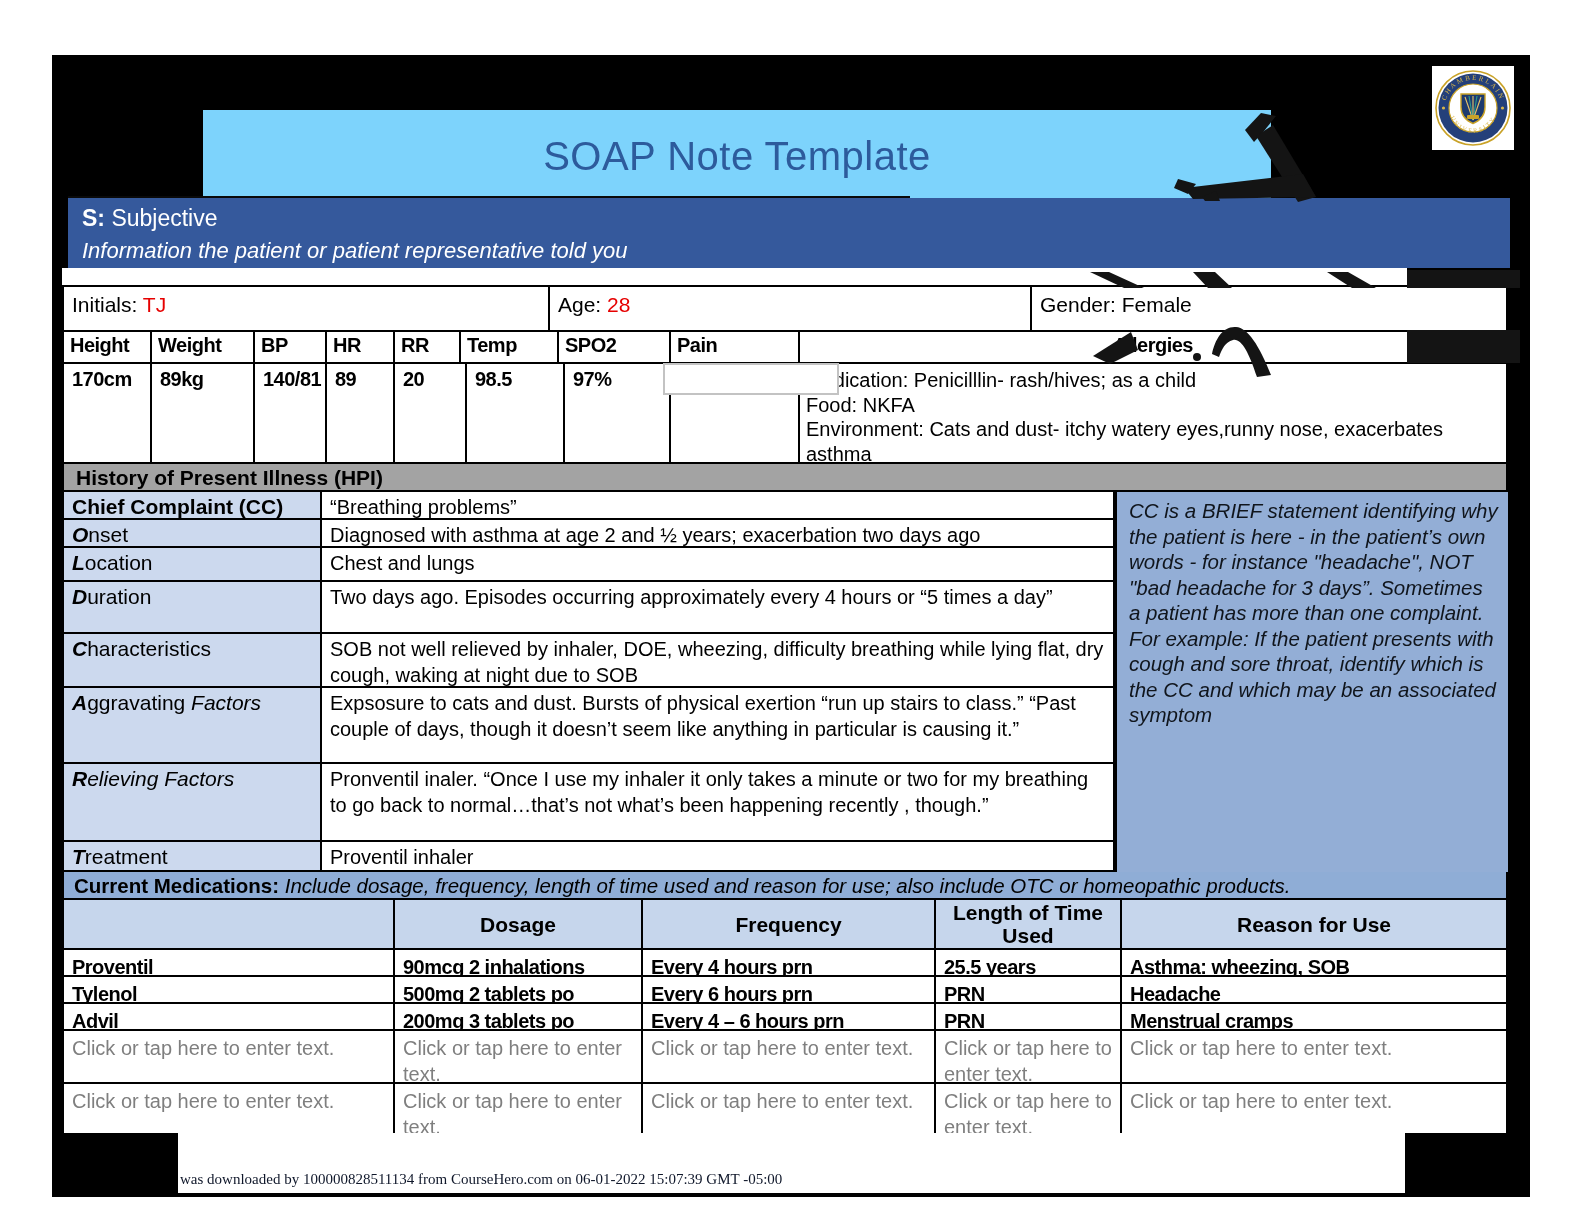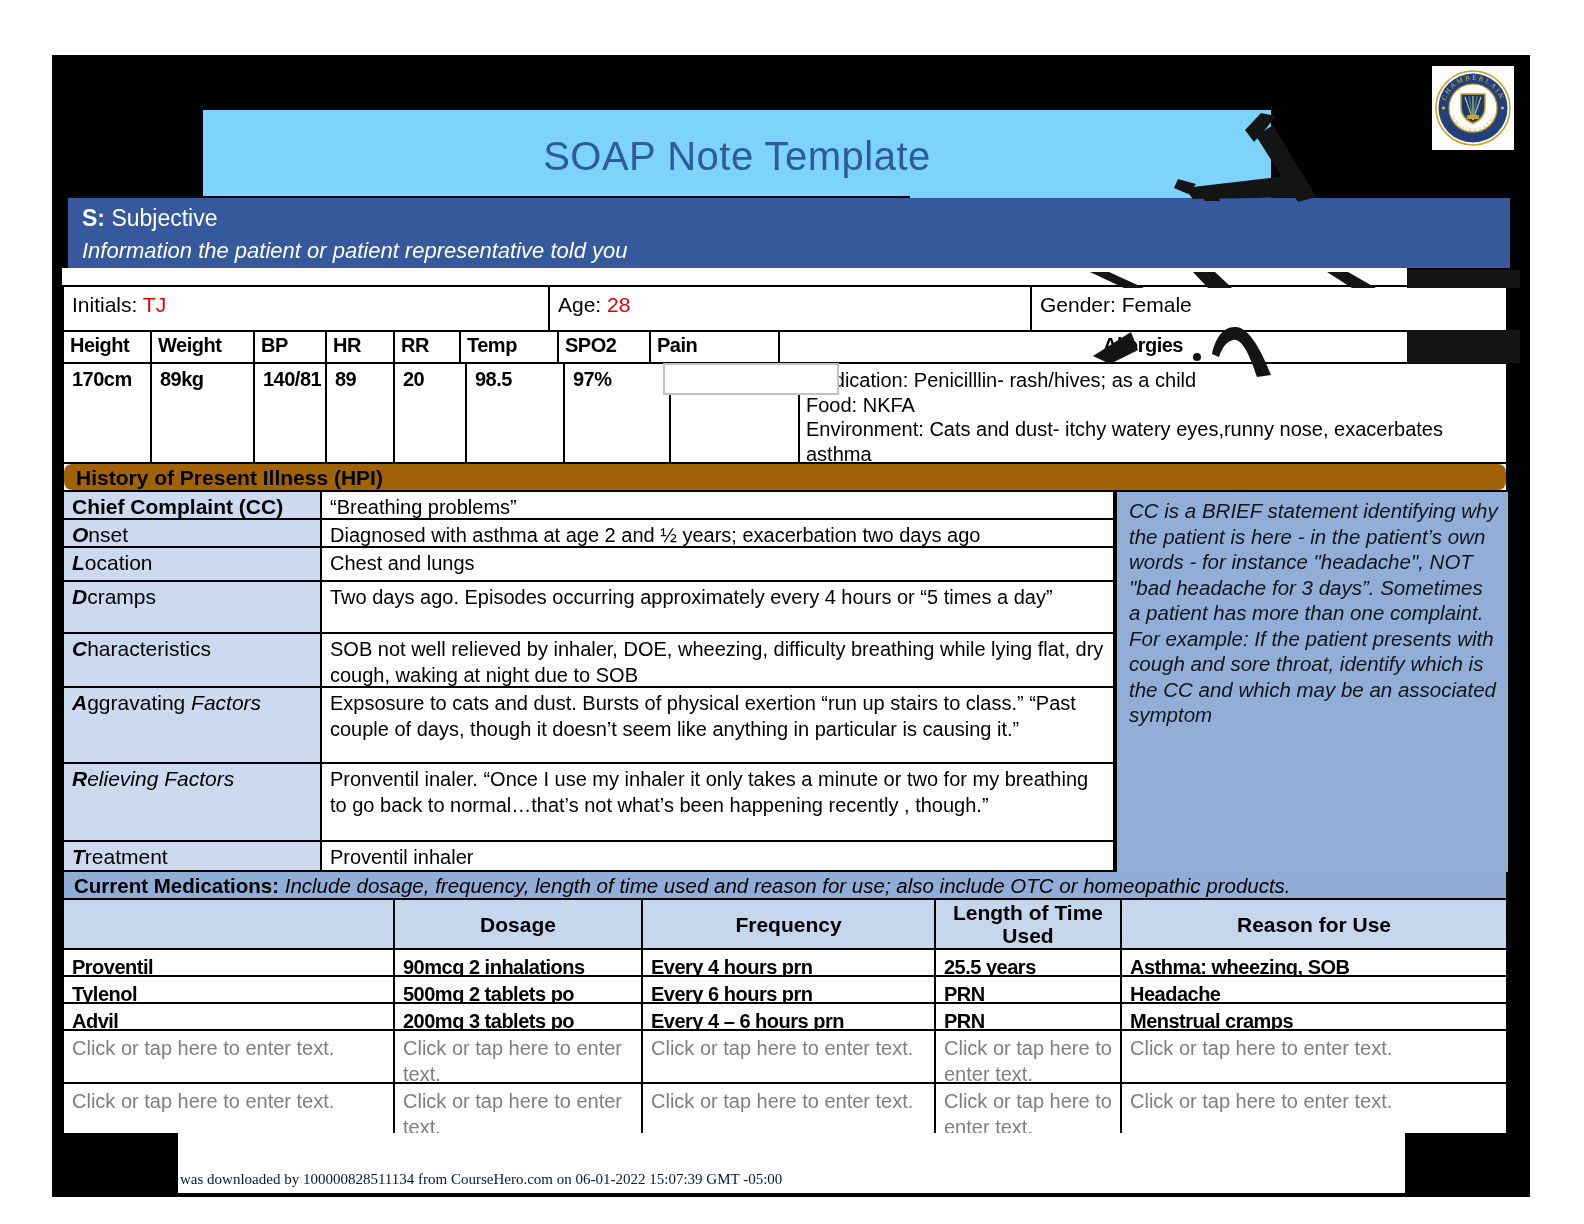--- a/index.html
+++ b/index.html
@@ -22,21 +22,21 @@
   .nw{letter-spacing:-0.5px;font-weight:bold;}
 
   .tbl{left:62px;top:285px;width:1446px;background:#fff;border:2px solid #000;box-sizing:border-box;}
   .row{display:flex;border-bottom:2px solid #000;box-sizing:border-box;overflow:hidden;}
   .row:last-child{border-bottom:none;}
   .c{border-right:2px solid #000;box-sizing:border-box;padding:3px 8px;overflow:hidden;font-size:20px;}
   .c:last-child{border-right:none;}
   .idrow .c{font-size:21px;padding-top:6px;}
   .vhead .c{padding:2px 6px;}
   .vval .c{padding-top:4px;}
-  .hpihead{background:#a16207;font-weight:bold;font-size:21px;padding:2px 0 0 12px;box-sizing:border-box;border-radius:8px;}
+  .hpihead{background:#a3a3a3;font-weight:bold;font-size:21px;padding:2px 0 0 12px;box-sizing:border-box;}
   .hlabel{width:258px;background:#ccd9ee;font-size:21px;}
   .hlabel .init{font-weight:bold;font-style:italic;}
   .hlabel.ccbold{font-weight:bold;}
   .hval{width:793px;line-height:25.5px;}
   .hspace{flex:1;background:#93aed6;border-left:2px solid #000;box-sizing:border-box;}
   .medbar{background:#8fadd6;font-size:20.5px;padding:2px 0 0 10px;box-sizing:border-box;}
   .mhead .c{background:#c6d6ec;display:flex;flex-direction:column;align-items:center;justify-content:center;
             font-weight:bold;font-size:21px;text-align:center;line-height:23px;padding:2px 4px;}
   .mhead .sub{font-weight:normal;font-style:italic;font-size:17px;margin-top:43px;}
   .mrow .c{padding-top:4px;line-height:26px;}
@@ -105,21 +105,21 @@
       <div class="c" style="flex:1">Gender: Female</div>
     </div>
 
     <div class="row vhead nw" style="height:32px">
       <div class="c" style="width:88px">Height</div>
       <div class="c" style="width:103px">Weight</div>
       <div class="c" style="width:72px">BP</div>
       <div class="c" style="width:68px">HR</div>
       <div class="c" style="width:66px">RR</div>
       <div class="c" style="width:98px">Temp</div>
-      <div class="c" style="width:92px">SPO2</div>
+      <div class="c" style="width:112px">SPO2</div>
       <div class="c" style="width:129px">Pain</div>
       <div class="c" style="flex:1;text-align:center">Allergies</div>
     </div>
 
     <div class="row vval" style="height:100px">
       <div class="c nw" style="width:88px">170cm</div>
       <div class="c nw" style="width:103px">89kg</div>
       <div class="c nw" style="width:72px">140/81</div>
       <div class="c nw" style="width:68px">89</div>
       <div class="c nw" style="width:72px">20</div>
@@ -146,21 +146,21 @@
       <div class="c hlabel"><span class="init">O</span><span>nset</span></div>
       <div class="c hval">Diagnosed with asthma at age 2 and ½ years; exacerbation two days ago</div>
       <div class="hspace"></div>
     </div>
     <div class="row" style="height:34px">
       <div class="c hlabel"><span class="init">L</span><span>ocation</span></div>
       <div class="c hval">Chest and lungs</div>
       <div class="hspace"></div>
     </div>
     <div class="row" style="height:52px">
-      <div class="c hlabel"><span class="init">D</span><span>cramps</span></div>
+      <div class="c hlabel"><span class="init">D</span><span>uration</span></div>
       <div class="c hval">Two days ago. Episodes occurring approximately every 4 hours or “5 times a day”</div>
       <div class="hspace"></div>
     </div>
     <div class="row" style="height:54px">
       <div class="c hlabel"><span class="init">C</span><span>haracteristics</span></div>
       <div class="c hval">SOB not well relieved by inhaler, DOE, wheezing, difficulty breathing while lying flat, dry cough, waking at night due to SOB</div>
       <div class="hspace"></div>
     </div>
     <div class="row" style="height:76px">
       <div class="c hlabel"><span class="init">A</span><span>ggravating</span><span class="it"> Factors</span></div>

